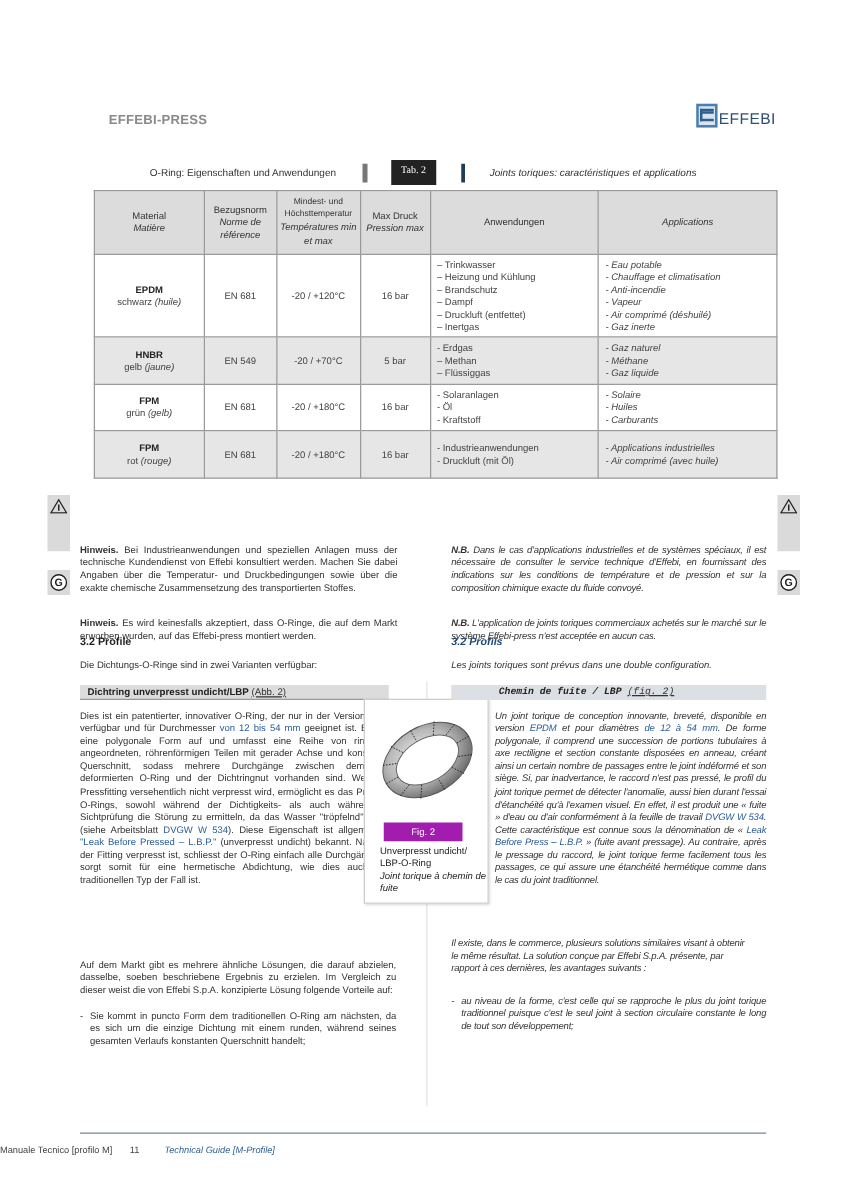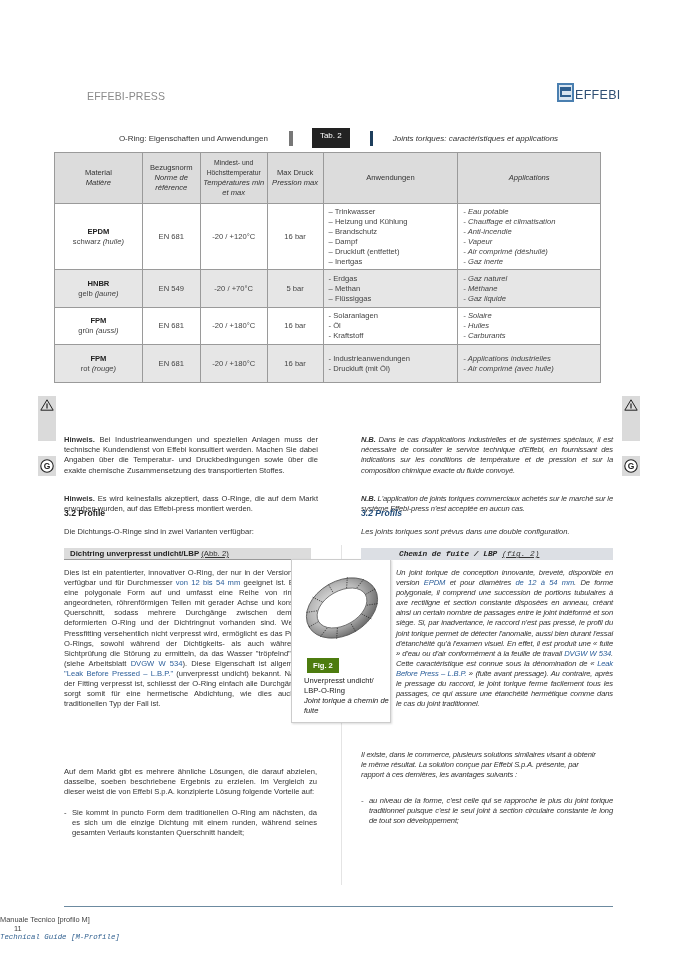--- a/index.html
+++ b/index.html
@@ -1,33 +1,33 @@
 <!DOCTYPE html>
 <html><head>
 <meta charset="utf-8">
 <style>
   * { box-sizing: border-box; margin: 0; padding: 0; }
   html, body { width: 677px; height: 958px; background: #ffffff; overflow: hidden; }
   body { font-family: "Liberation Sans", sans-serif; color: #333333; position: relative; }
 
-  .brand { position: absolute; left: 64px; top: 90px; font-size: 10.5px; font-weight: normal; color: #8a8a8a; letter-spacing: 0.2px; padding-left: 23px; }
+  .brand { position: absolute; left: 64px; top: 90px; font-size: 10.5px; font-weight: bold; color: #8a8a8a; letter-spacing: 0.2px; padding-left: 23px; }
   .logo { position: absolute; left: 557px; top: 83px; display: flex; align-items: flex-end; }
   .logo-mark { width: 17px; height: 19px; border: 2px solid #4a7fb0; background: #d7e4f0; position: relative; }
   .logo-mark::before { content: ""; position: absolute; left: 1px; right: 1px; top: 4px; height: 2px; background: #2f5f8f; }
   .logo-mark::after { content: ""; position: absolute; left: 1px; right: 1px; bottom: 3px; height: 6px; border: 2px solid #2f5f8f; border-right: none; }
   .logo-text { font-size: 12.5px; color: #2f4f74; margin-left: 1px; letter-spacing: 0.3px; line-height: 13px; }
 
   .tab-caption { position: absolute; top: 128px; left: 0; width: 677px; display: flex; justify-content: center; align-items: center; font-size: 8px; gap: 16px; }
   .cap-de { color: #333; margin-right: 5px; }
   .cap-bar-gray { width: 4px; height: 15px; background: #777; margin-right: 3px; }
-  .cap-tab { background: #222; color: #fff; font-size: 8px; padding: 3px 8px; height: 20px; line-height: 9px; }
+  .cap-tab { background: #222; color: #fff; font-size: 8px; padding: 3px 8px; height: 20px; line-height: 9px; font-family: Liberation Serif, serif; }
   .cap-bar-blue { width: 3px; height: 15px; background: #1e3e5c; margin-left: 4px; margin-right: 4px; }
   .cap-fr { font-style: italic; color: #333; }
 
-  table.props { position: absolute; left: 54px; top: 152px; width: 547px; border-collapse: collapse; font-size: 7.6px; border-radius: 22px; }
+  table.props { position: absolute; left: 75px; top: 152px; width: 547px; border-collapse: collapse; font-size: 7.6px; border-radius: 22px; }
   table.props th, table.props td { border: 1px solid #9a9a9a; text-align: center; vertical-align: middle; }
   table.props th { background: #dcdcdc; font-weight: normal; height: 51px; line-height: 10px; color: #333; }
   table.props th .it { font-style: italic; }
   table.props th.small { font-size: 6.8px; }
   table.props td { color: #444; line-height: 10px; padding: 2px 4px; }
   table.props tr.shade td { background: #e6e6e6; }
   table.props td.mat b { font-weight: bold; color: #222; }
   table.props td.list { text-align: left; padding-left: 5px; margin-left: 20px; }
   table.props td.list.fr { font-style: italic; }
   .list-line { display: block; }
@@ -48,30 +48,30 @@
   .subhead-bar.fr { background: #dcdfe4; font-style: italic; padding-left: 38px; font-family: Liberation Mono, monospace; }
   .subhead-bar .ref { font-weight: normal; text-decoration: underline; color: #333; }
 
   .para { position: absolute; font-size: 7.6px; line-height: 10.1px; color: #333; text-align: justify; }
   .para.fr { font-style: italic; letter-spacing: -0.15px; }
   .blue { color: #2a5d99; }
   .bullet { display: flex; }
   .bullet .dash { width: 8px; flex: none; }
 
   .fig-box { position: absolute; left: 291px; top: 559px; width: 100px; height: 164px; border: 1px solid #ccc; background: #fff; box-shadow: 1px 1px 2px rgba(0,0,0,0.15); }
-  .fig-label { position: absolute; left: 15px; top: 98px; background: #4d7c0f; color: #fff; font-size: 7.6px; font-weight: bold; padding: 3px 6px; }
+  .fig-label { position: absolute; left: 15px; top: 98px; background: #a21caf; color: #fff; font-size: 7.6px; font-weight: normal; padding: 3px 22px; }
   .fig-cap { position: absolute; left: 12px; top: 116px; font-size: 7.6px; line-height: 10px; color: #222; width: 88px; }
   .fig-cap .it { font-style: italic; }
 
   .vline { position: absolute; left: 341px; width: 1px; background: #e4e4e4; }
 
   .footer-line { position: absolute; left: 64px; top: 906px; width: 549px; height: 1px; background: #6c8aa0; }
-  .footer { position: absolute; top: 915px; left: 0; width: 677px; display: flex; justify-content: flex-start; font-size: 7.4px; color: #444; flex-direction: column; }
+  .footer { position: absolute; top: 915px; left: 0; width: 677px; display: flex; justify-content: flex-start; font-size: 7.4px; color: #444; }
   .footer .pg { margin: 0 20px 0 14px; }
-  .footer .fr { font-style: italic; color: #2f5f8f; font-family: Liberation Mono, monospace; }
+  .footer .fr { font-style: italic; color: #2f5f8f; }
 </style>
 </head>
 <body>
 
 <div class="brand">EFFEBI-PRESS</div>
 <div class="logo">
   <div class="logo-mark"></div>
   <span class="logo-text">EFFEBI</span>
 </div>
 
@@ -155,21 +155,21 @@
       </td>
       <td class="list fr">
         <span class="list-line">-  Gaz naturel</span>
         <span class="list-line">-  Méthane</span>
         <span class="list-line">-  Gaz liquide</span>
       </td>
     </tr>
     <tr style="height:37px">
       <td class="mat">
         <b>FPM</b><br>
-        <span>grün</span> <i>(aussi)</i>
+        <span>grün</span> <i>(gelb)</i>
       </td>
       <td>EN 681</td>
       <td>-20 / +180°C</td>
       <td>16 bar</td>
       <td class="list">
         <span class="list-line">- Solaranlagen</span>
         <span class="list-line">- Öl</span>
         <span class="list-line">- Kraftstoff</span>
       </td>
       <td class="list fr">

